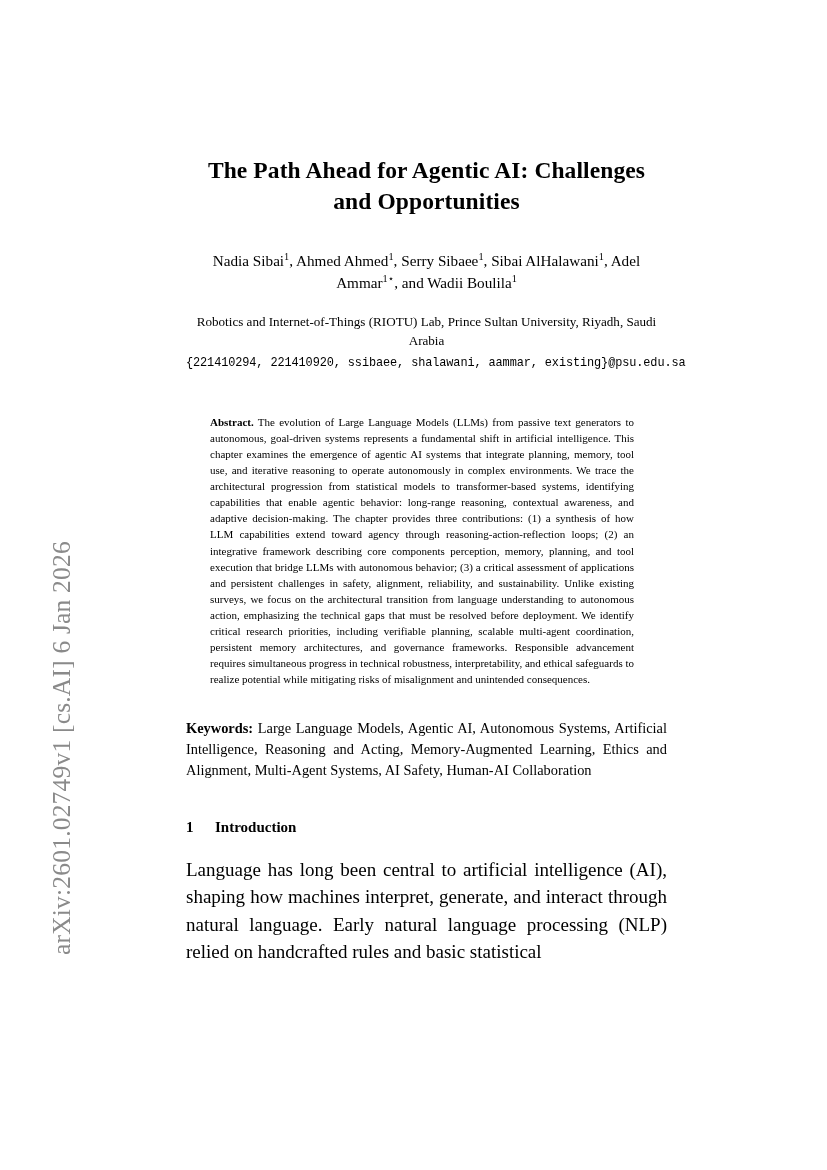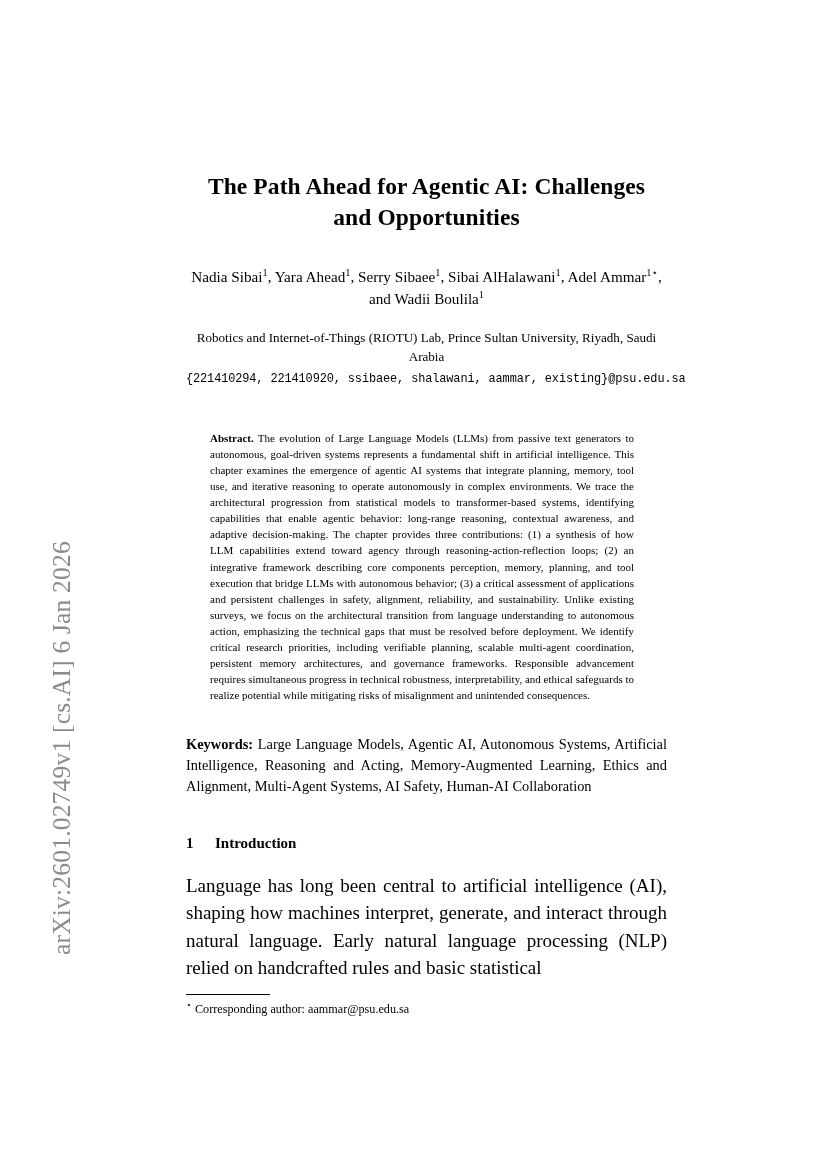--- a/index.html
+++ b/index.html
@@ -45,21 +45,21 @@
     position: absolute;
     left: 0;
     top: 0;
     width: 827px;
     height: 1170px;
   }
 
   .content {
     position: absolute;
     left: 186px;
-    top: 16px;
+    top: 0;
     width: 481px;
   }
 
   
   .title {
     margin-top: 155px;
     font-size: 23.5px;
     font-weight: bold;
     line-height: 1.32;
     text-align: center;
@@ -175,21 +175,21 @@
   <div class="arxiv-stamp">
     <div class="arxiv-stamp-text">arXiv:2601.02749v1  [cs.AI]  6 Jan 2026</div>
   </div>
 
   <div class="content">
 
     <div class="title">The Path Ahead for Agentic AI: Challenges and Opportunities</div>
 
     <div class="authors">
       <span>Nadia Sibai</span><sup>1</sup>,
-      <span>Yara Ahead</span><sup>1</sup>,
+      <span>Ahmed Ahmed</span><sup>1</sup>,
       <span>Serry Sibaee</span><sup>1</sup>,
       <span>Sibai AlHalawani</span><sup>1</sup>,
       <span>Adel Ammar</span><sup>1⋆</sup>, and
       <span>Wadii Boulila</span><sup>1</sup>
     </div>
 
     <div class="affiliation">Robotics and Internet-of-Things (RIOTU) Lab, Prince Sultan University, Riyadh, Saudi Arabia</div>
 
     <div class="email-line">{221410294, 221410920, ssibaee, shalawani, aammar, existing}@psu.edu.sa</div>
 
@@ -202,21 +202,15 @@
       <span class="lead">Keywords:</span>
       <span>Large Language Models, Agentic AI, Autonomous Systems, Artificial Intelligence, Reasoning and Acting, Memory-Augmented Learning, Ethics and Alignment, Multi-Agent Systems, AI Safety, Human-AI Collaboration</span>
     </div>
 
     <div class="section-heading">
       <span class="secnum">1</span><span>Introduction</span>
     </div>
 
     <div class="body-par">Language has long been central to artificial intelligence (AI), shaping how machines interpret, generate, and interact through natural language. Early natural language processing (NLP) relied on handcrafted rules and basic statistical</div>
 
-    <div class="footnote-wrap">
-      <div class="footnote-rule"></div>
-      <div class="footnote-text">
-        <span class="star">⋆</span><span>Corresponding author: aammar@psu.edu.sa</span>
-      </div>
-    </div>
 
   </div>
 </div>
 
 </body></html>

